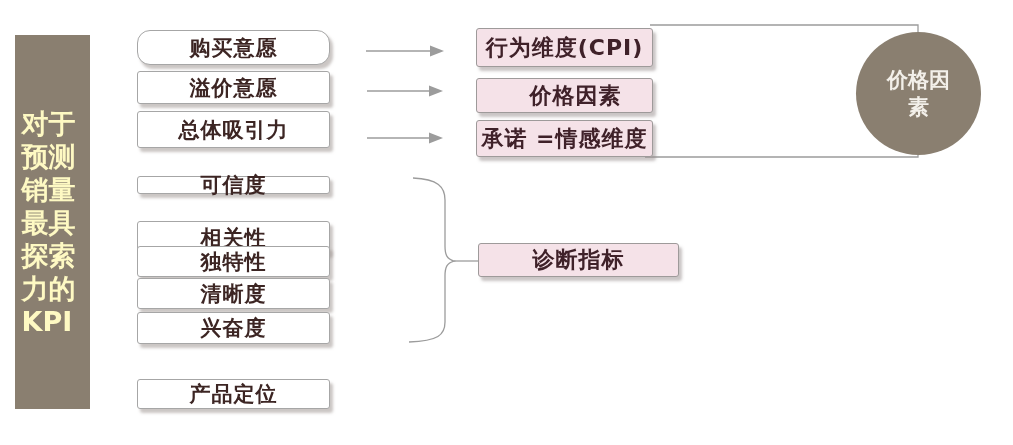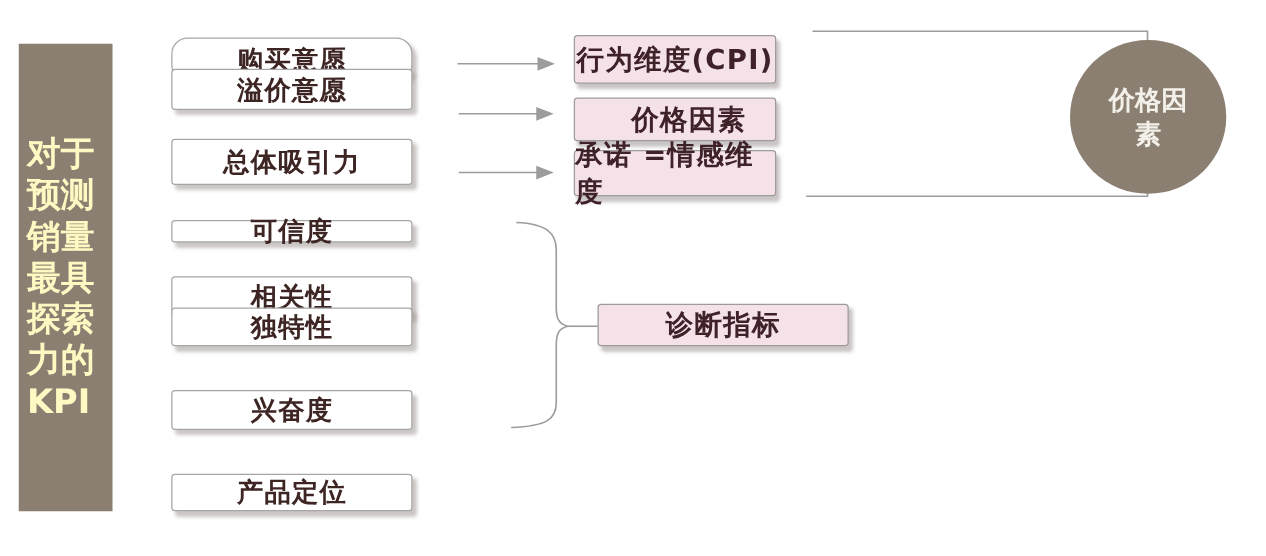--- a/index.html
+++ b/index.html
@@ -30,21 +30,21 @@
     background:#ffffff;
     border:1px solid #A6A6A6;
     border-radius:3px;
     box-shadow:3px 4px 3px rgba(160,152,148,0.55);
     display:flex;align-items:center;justify-content:center;
     font-size:21px;font-weight:bold;color:#3C2523;
     letter-spacing:1px;
   }
   
   .pbox{
-    position:absolute;left:459px;width:162px;
+    position:absolute;left:476px;width:177px;
     box-sizing:border-box;
     background:#F5E2E8;
     border:1px solid #9E9A9A;
     border-radius:3px;
     box-shadow:3px 4px 3px rgba(150,140,140,0.5);
     display:flex;align-items:center;justify-content:center;
     font-size:22px;font-weight:bold;color:#3F2129;
     letter-spacing:1px;
   }
   .pbox.diag{left:478px;width:201px;}
@@ -98,26 +98,27 @@
       <polygon points="918,131 913,141 923,141"></polygon>
     </g>
 
     <g>
       <path d="M413,178 C438,179 445,187 445,200 L445,246 C445,255 447,259 454,261 C447,263 445,267 445,276 L445,322 C445,335 438,341 409,342"></path>
       <path d="M454,261 L478,261"></path>
     </g>
   </svg>
 
   <div class="wbox" style="top:30px;height:35px;border-radius:13px;">购买意愿</div>
-  <div class="wbox" style="top:55px;height:33px;">溢价意愿</div>
+  <div class="wbox" style="top:71px;height:33px;">溢价意愿</div>
   <div class="wbox" style="top:111px;height:37px;">总体吸引力</div>
 
   <div class="wbox" style="top:176px;height:18px;">可信度</div>
   <div class="wbox" style="top:221px;height:33px;">相关性</div>
   <div class="wbox" style="top:246px;height:31px;">独特性</div>
+  <div class="wbox" style="top:278px;height:31px;">清晰度</div>
   <div class="wbox" style="top:312px;height:32px;">兴奋度</div>
 
   <div class="wbox" style="top:379px;height:30px;">产品定位</div>
 
   <div class="pbox" style="top:28px;height:39px;">行为维度(CPI)</div>
   <div class="pbox" style="top:78px;height:35px;padding-left:22px;">价格因素</div>
   <div class="pbox" style="top:120px;height:37px;">承诺 =情感维度</div>
   <div class="pbox diag" style="top:243px;height:34px;">诊断指标</div>
 
   <div class="circle">

